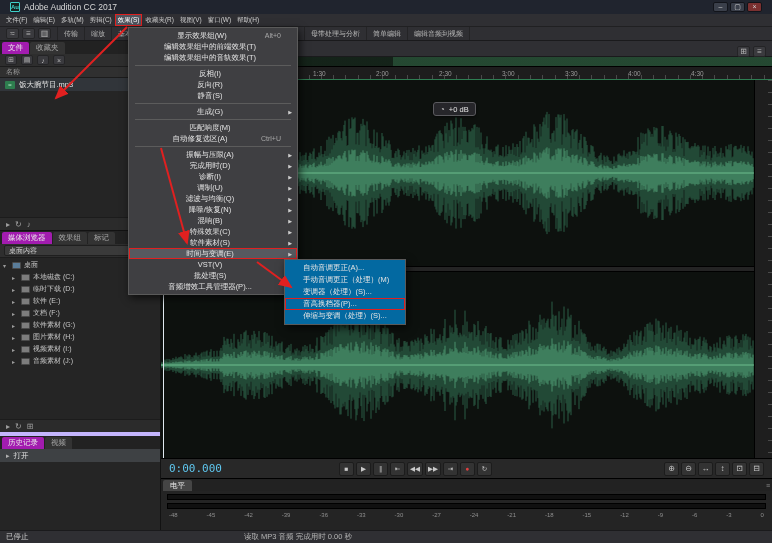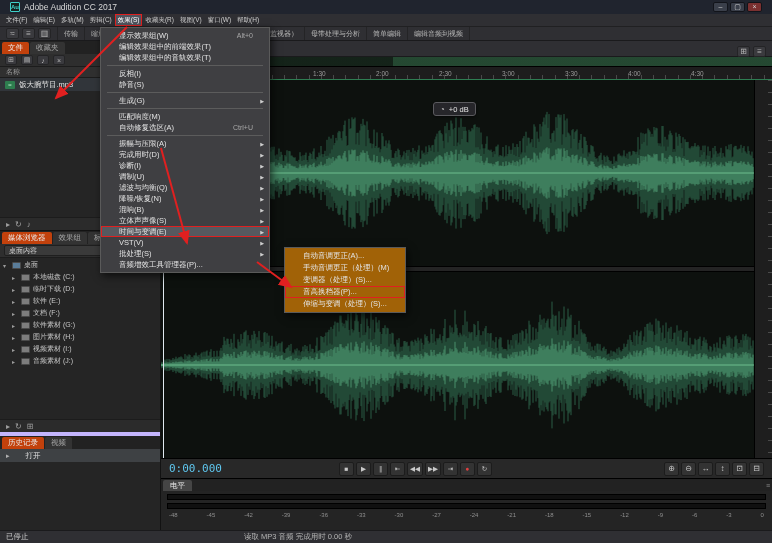--- a/index.html
+++ b/index.html
@@ -28,21 +28,21 @@
 .wsbtn{font-size:7px;color:#b8b8b8;padding:0 6px;display:flex;align-items:center;border-right:1px solid #242426;white-space:nowrap}
 
 
 .bodyrow{position:absolute;top:41px;bottom:13px;left:0;right:0;display:flex}
 .leftcol{width:161px;display:flex;flex-direction:column;border-right:1px solid #121212;background:#262626}
 .maincol{flex:1;display:flex;flex-direction:column;min-width:0}
 
 
 .ptabs{height:13px;background:#222;display:flex;gap:1px;align-items:flex-end;padding:1px 2px 0 2px}
 .ptab{font-size:7.5px;color:#a8a8a8;background:#333;padding:1px 6px;border-radius:2px 2px 0 0;white-space:nowrap}
-.ptab.active{background:#c2410c;color:#eaeaea}
+.ptab.active{background:#a21caf;color:#eaeaea}
 .pmenu-ico{margin-left:auto;color:#8a8a8a;font-size:7px}
 
 
 .filespanel{height:190px;display:flex;flex-direction:column;border-bottom:1px solid #121212;background:#282828}
 .fp-tools{height:13px;display:flex;align-items:center;gap:4px;padding:0 5px;background:#2e2e2e;border-bottom:1px solid #1c1c1c}
 .fp-tools .tico{width:12px;height:10px;font-size:7px}
 .fp-header{height:11px;background:#303030;border-bottom:1px solid #1c1c1c;font-size:7px;color:#9a9a9a;display:flex;align-items:center;padding:0 6px}
 .fp-list{flex:1;background:#252525}
 .frow{display:flex;align-items:center;gap:4px;height:13px;padding:0 5px;background:#31353a}
 .ficon{width:10px;height:8px;background:#2e7d4f;color:#bdf0d4;font-size:6px;display:flex;align-items:center;justify-content:center;border-radius:1px}
@@ -63,21 +63,21 @@
 .trow.root .twig::before{content:"▾"}
 .drv{width:9px;height:7px;background:#7d7d7d;border-radius:1px;border:1px solid #4a4a4a}
 .trow.root .drv{background:#5a7d9a}
 .tlabel{font-size:7px;color:#c8c8c8;white-space:nowrap}
 .mb-foot{height:13px;background:#2b2b2b;border-top:1px solid #1c1c1c;display:flex;align-items:center;gap:5px;padding:0 6px}
 .mb-foot .gico{font-size:8px;color:#9f9f9f}
 
 
 .histpanel{height:94px;display:flex;flex-direction:column;background:#282828}
 .hist-list{flex:1;background:#252525}
-.hrow{display:flex;align-items:center;gap:16px;height:13px;padding:0 6px;background:#3e4144}
+.hrow{display:flex;align-items:center;gap:4px;height:13px;padding:0 6px;background:#3e4144}
 .hrow .gico{font-size:7px;color:#b0b0b0}
 .hlabel{font-size:7.5px;color:#e0e0e0}
 
 
 .edtools{height:16px;background:#2f2f33;border-bottom:1px solid #1a1a1c;display:flex;align-items:center;padding:0 6px;gap:4px}
 .edtools .spacer{flex:1}
 .overview{height:10px;background:#0c100d;border-bottom:1px solid #000;background-image:linear-gradient(90deg,rgba(70,150,100,.14) 0 38%,rgba(70,150,100,.42) 38% 100%)}
 .ruler{height:13px;background:#1d1d1d;position:relative;display:flex;align-items:center;padding-left:26px;border-bottom:1px solid #2e7d52;background-image:repeating-linear-gradient(to right,#4a4a4a 0 1px,transparent 1px 12.3px);background-size:100% 4px;background-position:left bottom;background-repeat:no-repeat}
 .rlabel{width:63px;font-size:6.5px;color:#9a9a9a;flex:none}
 .wavewrap{flex:1;position:relative;display:flex;min-height:0}
@@ -109,21 +109,21 @@
 .mscale{display:flex;justify-content:space-between;padding:0 2px}
 .mnum{font-size:6px;color:#8f8f8f}
 
 
 .statusbar{position:absolute;left:0;right:0;bottom:0;height:13px;background:#2f2f33;border-top:1px solid #1a1a1c;font-size:7.5px;color:#b5b5b5;display:flex;align-items:center}
 .st-state{position:absolute;left:6px;color:#d0d0d0}
 .st-msg{position:absolute;left:244px}
 
 
 .menu{position:absolute;top:27px;left:88px;width:170px;background:#3f3f42;border:1px solid #5a5a5a;box-shadow:2px 3px 8px rgba(0,0,0,.65);padding:2px 0;z-index:40}
-.submenu{position:absolute;top:247px;left:258px;width:122px;background:#a16207;border:1px solid #5a5a5a;box-shadow:2px 3px 8px rgba(0,0,0,.65);padding:2px 0;z-index:41}
+.submenu{position:absolute;top:259px;left:258px;width:122px;background:#0369a1;border:1px solid #5a5a5a;box-shadow:2px 3px 8px rgba(0,0,0,.65);padding:2px 0;z-index:41}
 .mi{display:flex;align-items:center;height:11px;padding:0 16px 0 18px;position:relative;font-size:7.5px;color:#e3e3e3;white-space:nowrap}
 .submenu .mi{height:12px}
 .mi .lbl{flex:1;overflow:hidden}
 .mi .sc{color:#a8a8a8;font-size:7px;margin-left:8px}
 .mi.sub::after{content:"▶";position:absolute;right:5px;top:50%;transform:translateY(-50%);font-size:5px;color:#cfcfcf}
 .mi.hover{background:#56595f}
 .mi.annotated{outline:1.5px solid #e02020;outline-offset:-1px}
 .msep{height:1px;background:#5c5c5c;margin:2px 6px}
 
 
@@ -498,21 +498,21 @@
         </div>
       </div>
     </div>
   </div>
 
   <div class="statusbar">
     <span class="st-state">已停止</span>
     <span class="st-msg">读取 MP3 音频 完成用时 0.00 秒</span>
   </div>
 
-  <div class="menu" id="fx-menu" style="left: 100px;">
+  <div class="menu" id="fx-menu" style="left: 128px; text-align: center;">
 
       <div class="mi">
         <span class="lbl">显示效果组(W)</span>
         <span class="sc">Alt+0</span>
       </div>
 
       <div class="mi">
         <span class="lbl">编辑效果组中的前端效果(T)</span>
         <span class="sc"></span>
       </div>
@@ -520,20 +520,24 @@
       <div class="mi">
         <span class="lbl">编辑效果组中的音轨效果(T)</span>
         <span class="sc"></span>
       </div>
     <div class="msep"></div>
       <div class="mi">
         <span class="lbl">反相(I)</span>
         <span class="sc"></span>
       </div>
 
+      <div class="mi">
+        <span class="lbl">反向(R)</span>
+        <span class="sc"></span>
+      </div>
 
       <div class="mi">
         <span class="lbl">静音(S)</span>
         <span class="sc"></span>
       </div>
     <div class="msep"></div>
       <div class="mi sub">
         <span class="lbl">生成(G)</span>
         <span class="sc"></span>
       </div>
@@ -576,23 +580,27 @@
       <div class="mi sub">
         <span class="lbl">降噪/恢复(N)</span>
         <span class="sc"></span>
       </div>
 
       <div class="mi sub">
         <span class="lbl">混响(B)</span>
         <span class="sc"></span>
       </div>
 
-
-      <div class="mi sub">
-        <span class="lbl">立体声声像(S)</span>
+      <div class="mi sub">
+        <span class="lbl">特殊效果(C)</span>
+        <span class="sc"></span>
+      </div>
+
+      <div class="mi sub">
+        <span class="lbl">软件素材(S)</span>
         <span class="sc"></span>
       </div>
 
       <div class="mi annotated hover sub">
         <span class="lbl">时间与变调(E)</span>
         <span class="sc"></span>
       </div>
 
       <div class="mi sub">
         <span class="lbl">VST(V)</span>

